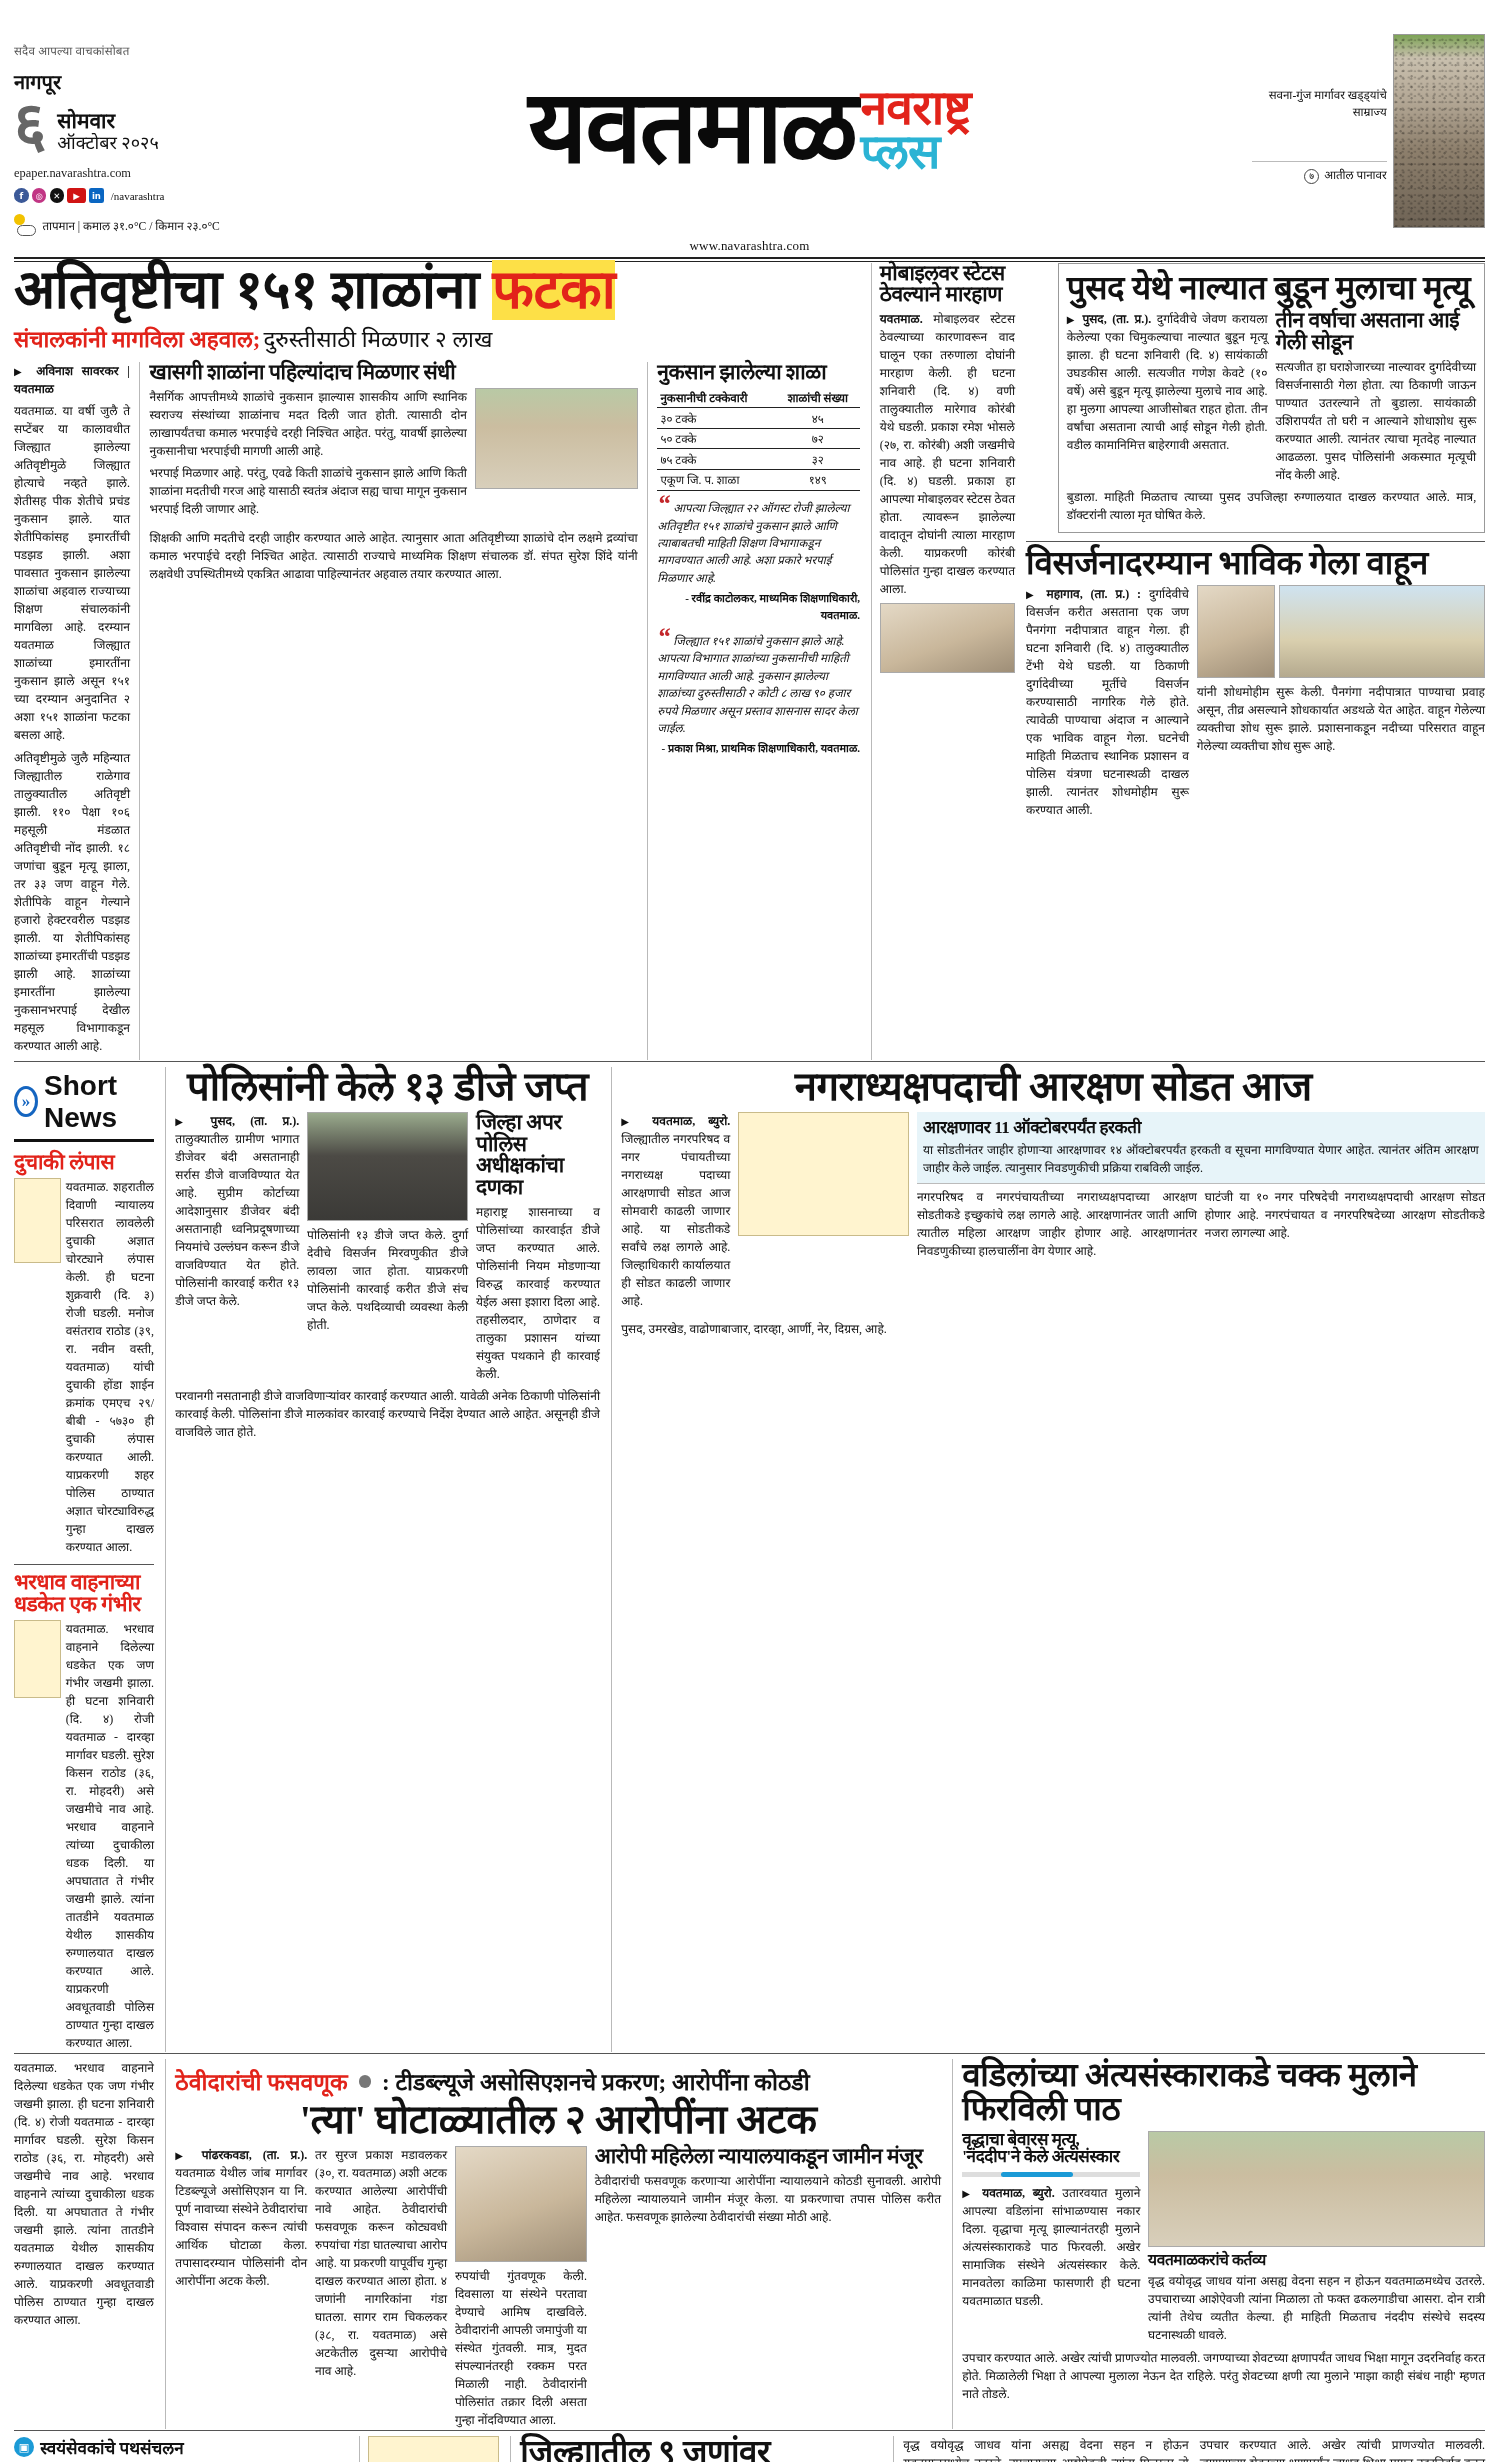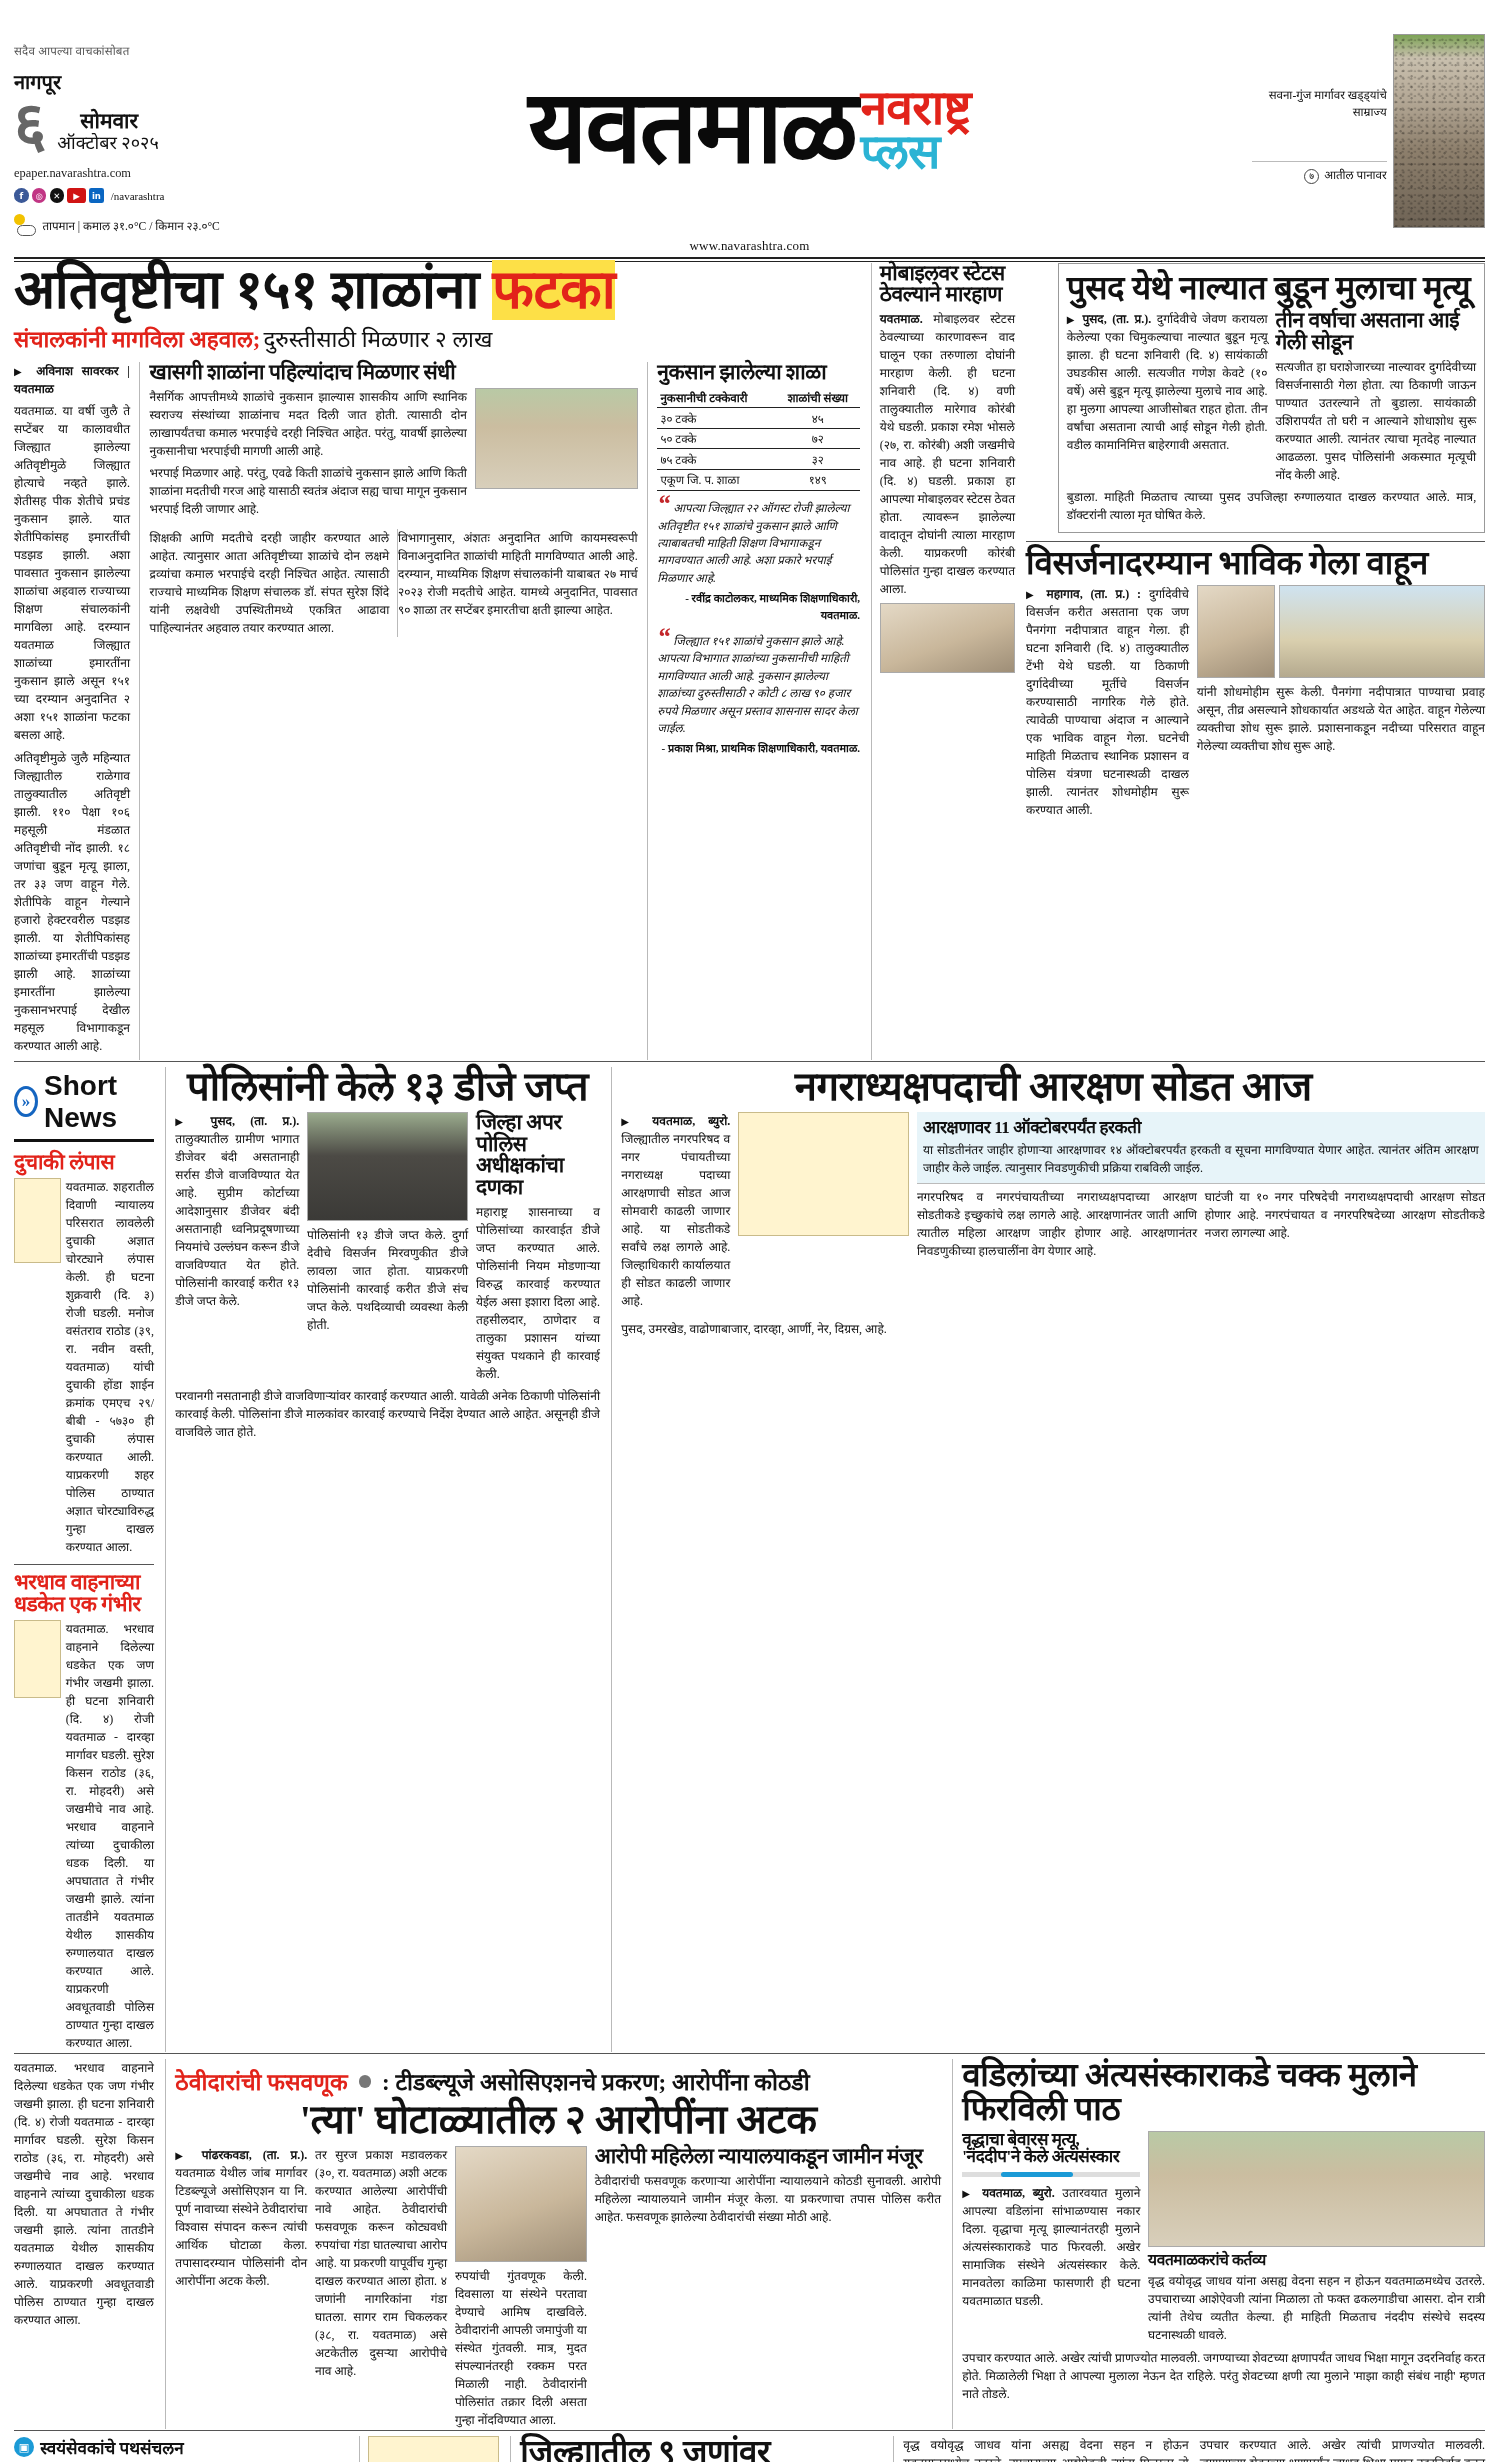--- a/index.html
+++ b/index.html
@@ -14,21 +14,21 @@
   .page { width: 1499px; position: relative; background: #fff; padding: 0 14px 7.8px 14px; }
 
   
   .masthead { display: flex; align-items: stretch; padding: 12.4px 0 0 0; min-height: 233px; }
   .mh-left { width: 233px; flex: 0 0 233px; padding-top: 31px; }
   .tagline { font-size: 11.6px; color: #555; letter-spacing: 0.2px; margin-bottom: 9.3px; }
   .city { font-size: 20px; font-weight: bold; margin-bottom: 3.1px; }
   .daterow { display: flex; align-items: flex-start; gap: 11px; }
   .bigdate { font-size: 62px; font-weight: bold; color: #666; line-height: .9; font-family: "Liberation Serif", serif; }
   .dsub { padding-top: 11px; }
-  .dayname { font-size: 21px; font-weight: bold; line-height: 1.15; margin-left: 23px; }
+  .dayname { font-size: 21px; font-weight: bold; line-height: 1.15; }
   .monthyear { font-size: 18px; line-height: 1.2; }
   .epaper { font-size: 12.4px; margin-top: 11px; color: #222; }
   .social { display: flex; align-items: center; gap: 3.1px; margin-top: 7.8px; }
   .sicon { width: 14.7px; height: 14.7px; border-radius: 50%; display: inline-flex; align-items: center; justify-content: center;
            color: #fff; font-size: 8.5px; font-weight: bold; font-family: "DejaVu Sans", sans-serif; }
   .s-fb { background: #3b5998; } .s-ig { background: #c13584; } .s-x { background: #111; }
   .s-yt { background: #d01414; border-radius: 3.1px; width: 18.6px; }
   .s-in { background: #0a66c2; border-radius: 2.3px; }
   .shandle { font-size: 11px; margin-left: 3.9px; }
   .weather { display: flex; align-items: center; gap: 5.4px; margin-top: 11px; font-size: 11.6px; }
@@ -196,21 +196,20 @@
               <div style="flex:1" class="body">
                 <p>नैसर्गिक आपत्तीमध्ये शाळांचे नुकसान झाल्यास शासकीय आणि स्थानिक स्वराज्य संस्थांच्या शाळांनाच मदत दिली जात होती. त्यासाठी दोन लाखापर्यंतचा कमाल भरपाईचे दरही निश्चित आहेत. परंतु, यावर्षी झालेल्या नुकसानीचा भरपाईची मागणी आली आहे.</p>
                 <p>भरपाई मिळणार आहे. परंतु, एवढे किती शाळांचे नुकसान झाले आणि किती शाळांना मदतीची गरज आहे यासाठी स्वतंत्र अंदाज सह्य चाचा मागून नुकसान भरपाई दिली जाणार आहे.</p>
               </div>
               <div style="flex:0 0 163px">
                 <div class="photo people" style="height:101px"></div>
               </div>
             </div>
             <div class="grid" style="gap:7.8px; margin-top:6.2px">
               <div style="flex:1" class="body">शिक्षकी आणि मदतीचे दरही जाहीर करण्यात आले आहेत. त्यानुसार आता अतिवृष्टीच्या शाळांचे दोन लक्षमे द्रव्यांचा कमाल भरपाईचे दरही निश्चित आहेत. त्यासाठी राज्याचे माध्यमिक शिक्षण संचालक डॉ. संपत सुरेश शिंदे यांनी लक्षवेधी उपस्थितीमध्ये एकत्रित आढावा पाहिल्यानंतर अहवाल तयार करण्यात आला.</div>
-              <div style="flex:1" class="body vr" style2="">विभागानुसार, अंशतः अनुदानित आणि कायमस्वरूपी विनाअनुदानित शाळांची माहिती मागविण्यात आली आहे. दरम्यान, माध्यमिक शिक्षण संचालकांनी याबाबत २७ मार्च २०२३ रोजी मदतीचे आहेत. यामध्ये अनुदानित, पावसात ९० शाळा तर सप्टेंबर इमारतीचा क्षती झाल्या आहेत.</div>
             </div>
           </div>
         </div>
 
         <div style="flex:0 0 213px" class="vr">
           <div style="padding-left:9.3px">
             <div class="hl h-sm center mb6">नुकसान झालेल्या शाळा</div>
             <table class="tbl">
               <thead>
                 <tr>

